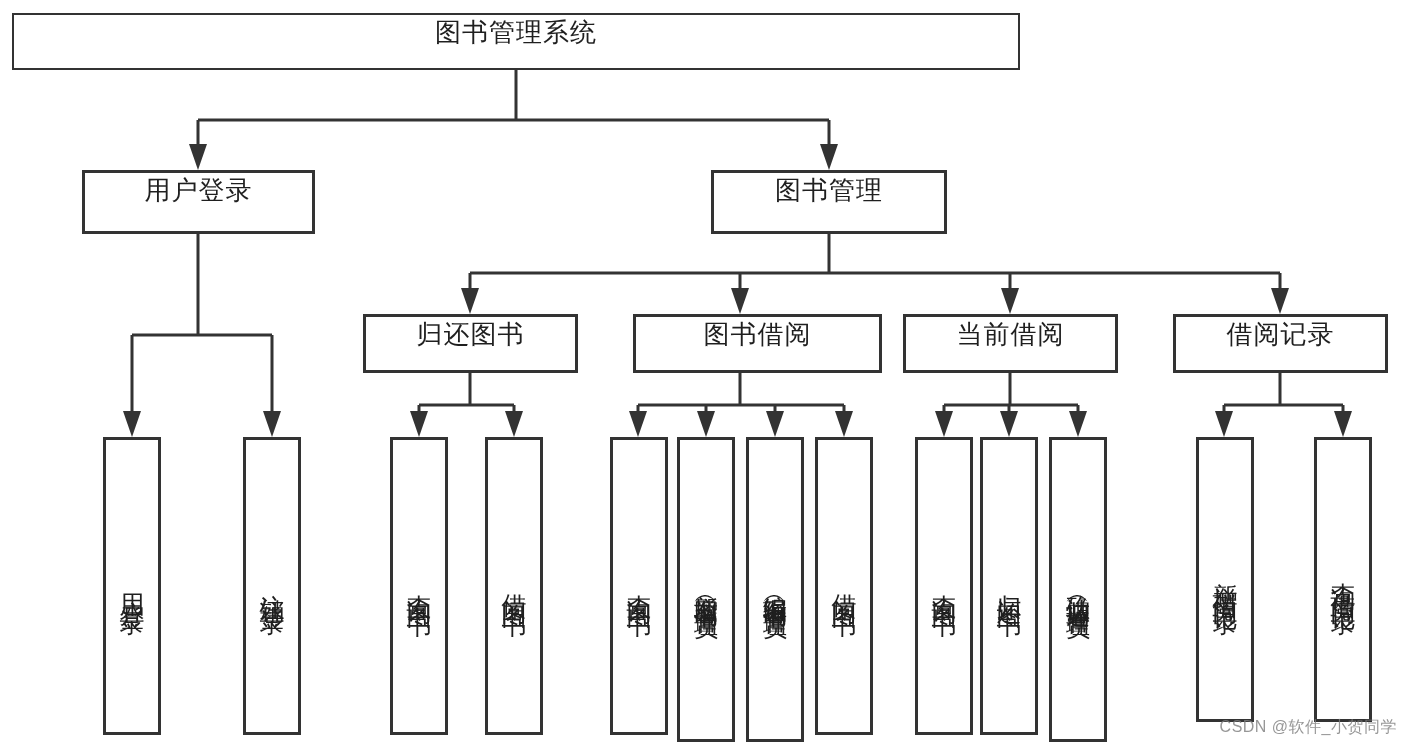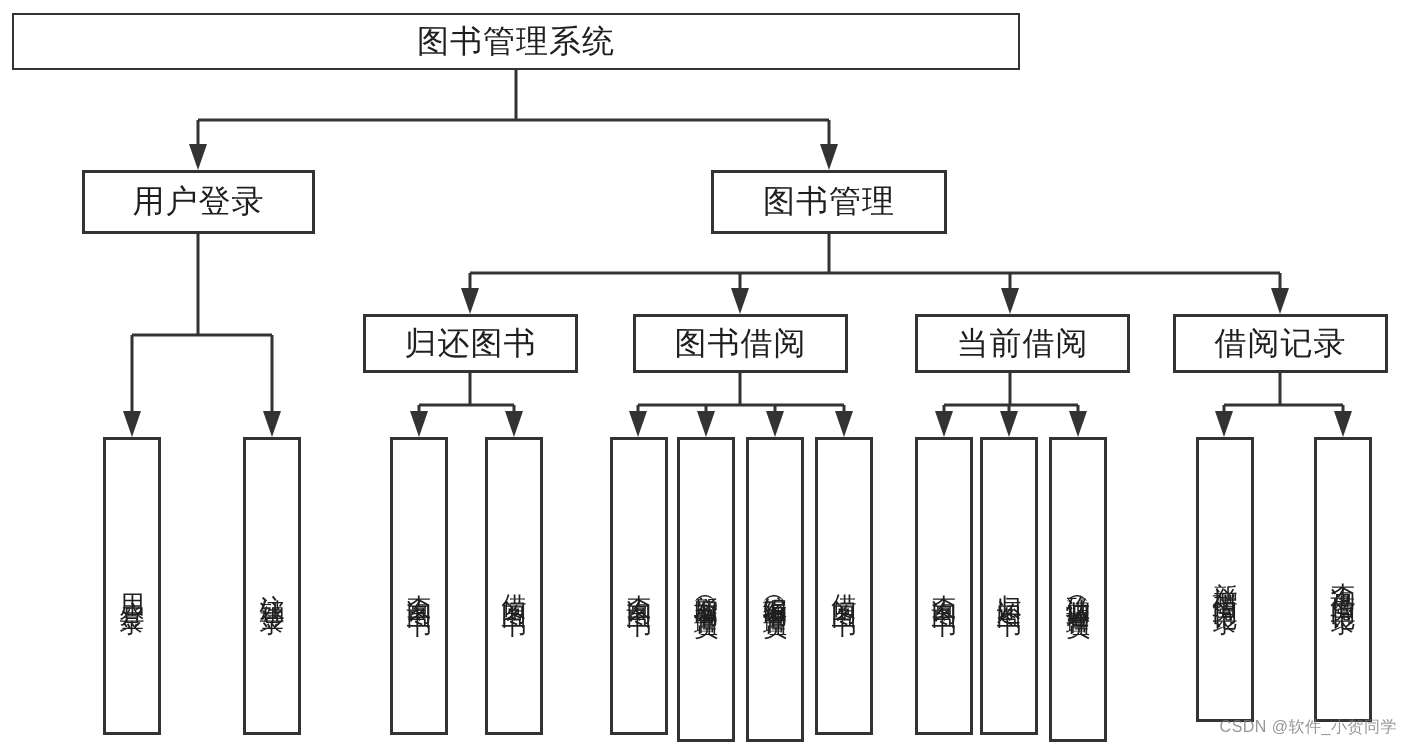--- a/index.html
+++ b/index.html
@@ -21,23 +21,23 @@
     top: 0;
     z-index: 1;
   }
   .hbox {
     position: absolute;
     z-index: 2;
     box-sizing: border-box;
     background: #ffffff;
     border: 3px solid #333333;
     display: flex;
-    align-items: center;
+    align-items: flex-start;
     justify-content: center;
-    font-size: 32px;
+    font-size: 26px;
     color: #1f1f1f;
     letter-spacing: 1px;
     white-space: nowrap;
   }
   .hbox.root { border-width: 2px; }
   .vbox {
     position: absolute;
     top: 437px;
     width: 58px;
     z-index: 2;
@@ -117,24 +117,24 @@
   <div class="hbox" style="left:82px; top:170px; width:233px; height:64px;">
     <span>用户登录</span>
   </div>
   <div class="hbox" style="left:711px; top:170px; width:236px; height:64px;font-family:Liberation Mono, monospace;">
     <span>图书管理</span>
   </div>
 
   <div class="hbox" style="left:363px; top:314px; width:215px; height:59px;">
     <span>归还图书</span>
   </div>
-  <div class="hbox" style="left:633px; top:314px; width:215px; height:59px;">
+  <div class="hbox" style="left:633px; top:314px; width:249px; height:59px;">
     <span>图书借阅</span>
   </div>
-  <div class="hbox" style="left:903px; top:314px; width:215px; height:59px;margin-left:12px;">
+  <div class="hbox" style="left:903px; top:314px; width:215px; height:59px;">
     <span>当前借阅</span>
   </div>
   <div class="hbox" style="left:1173px; top:314px; width:215px; height:59px;">
     <span>借阅记录</span>
   </div>
 
   <div class="vbox" style="left:103px; height:298px;">
     <span class="vtext">用户登录</span>
   </div>
   <div class="vbox" style="left:243px; height:298px;">

